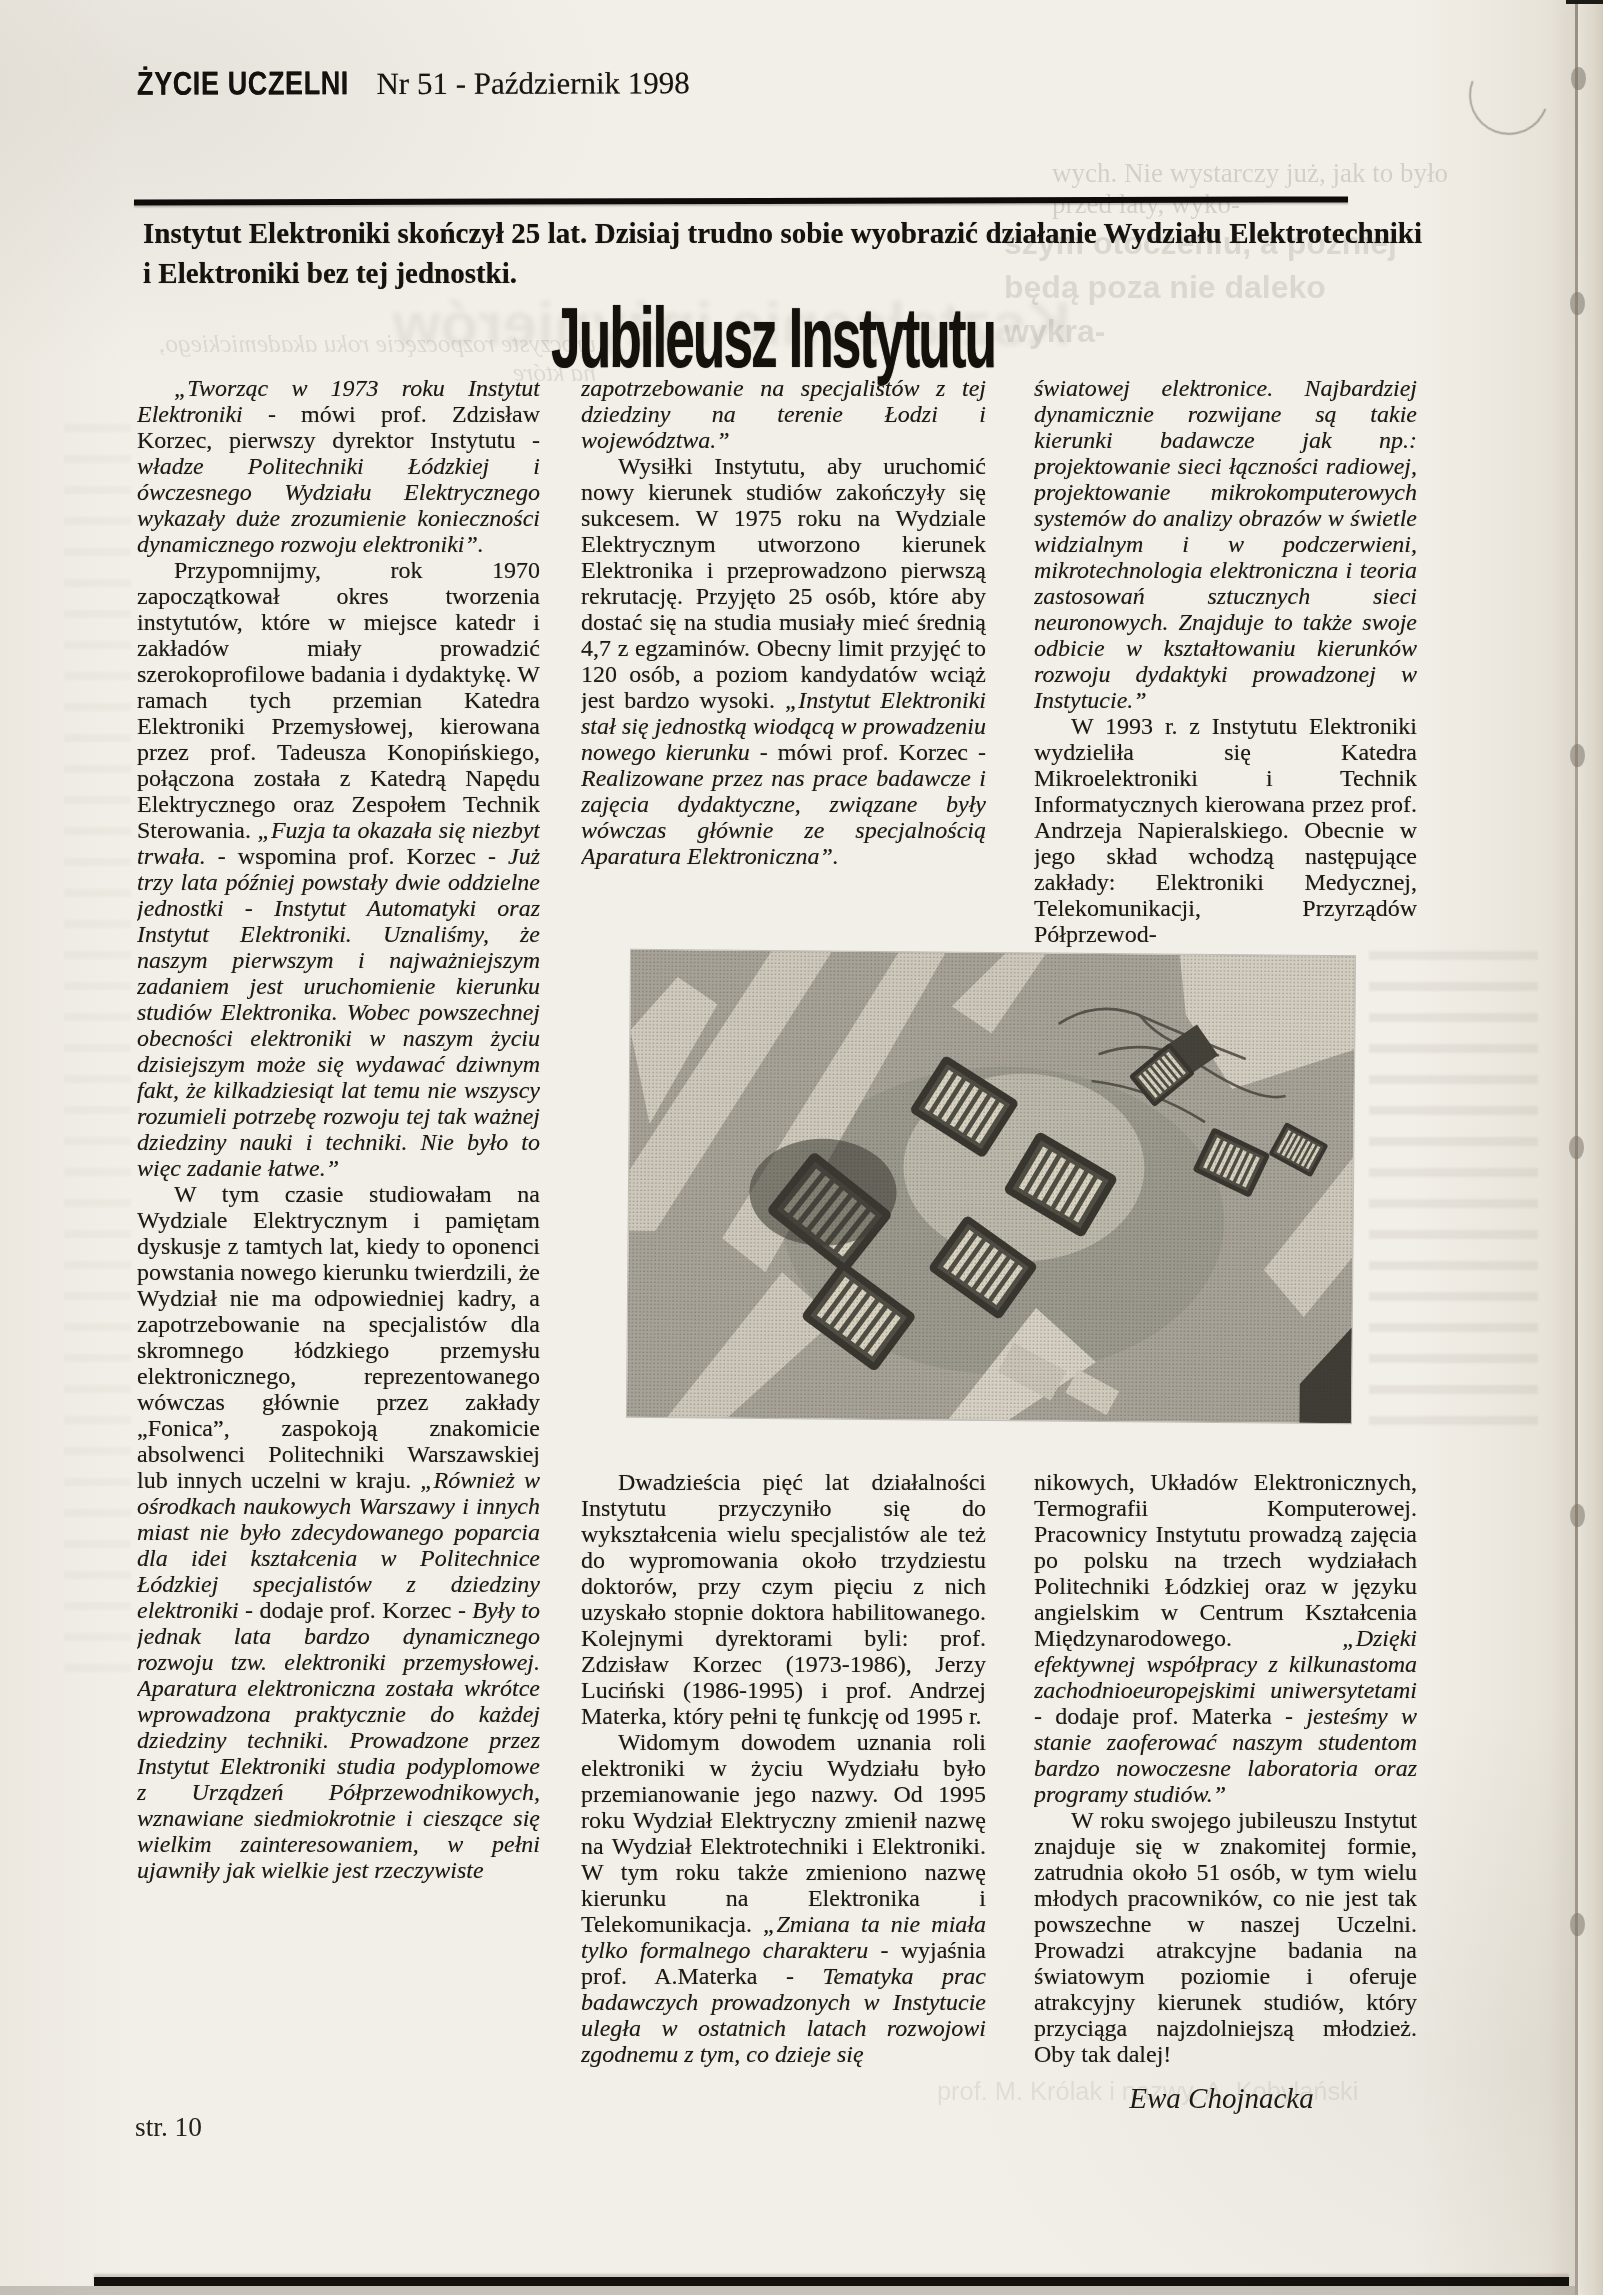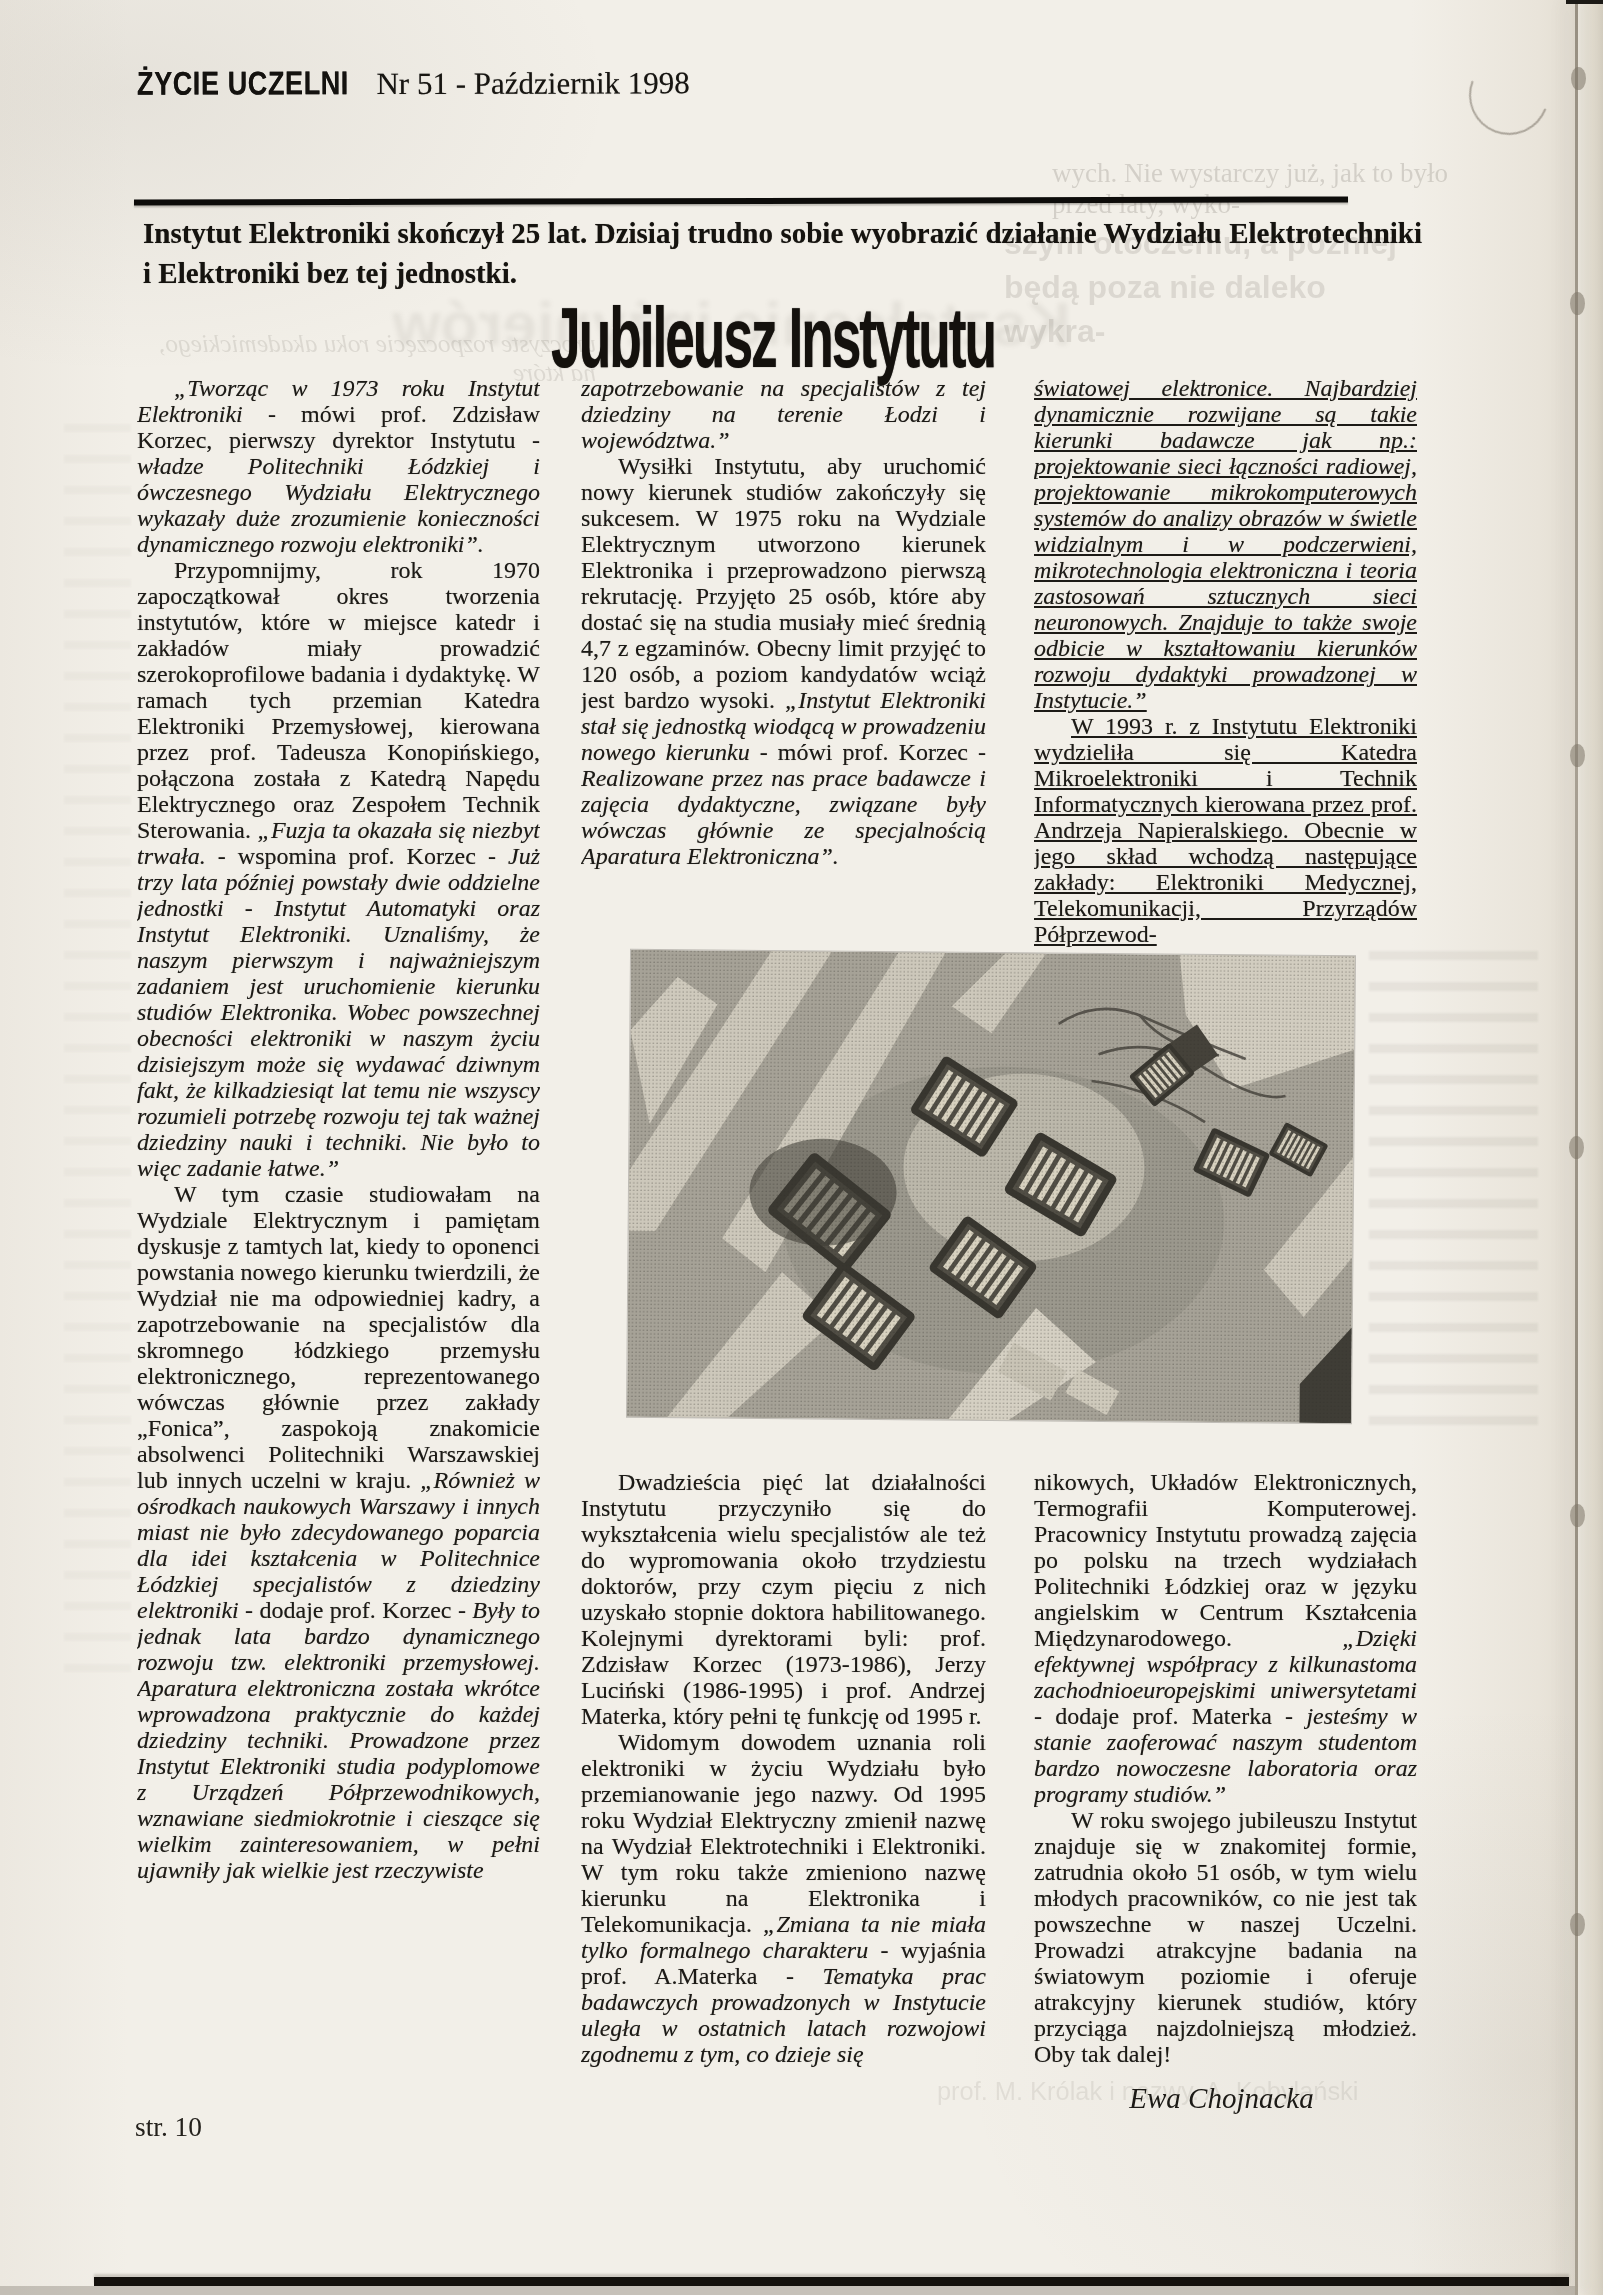--- a/index.html
+++ b/index.html
@@ -32,21 +32,21 @@
         text-shadow:0 0 1.3px rgba(15,13,10,.65);}
 
   
   .col{position:absolute;font-size:24px;line-height:26px;text-align:justify;
        hyphens:auto;overflow:hidden;color:#1c1a16;text-shadow:0 0 0.7px rgba(25,22,18,.45);}
   .col p{margin:0;}
   .col p.indent{text-indent:37px;}
   .it{font-style:italic;}
   .colL {left:137px; top:375px; width:403px; height:1729px;}
   .colMT{left:581px; top:375px; width:405px; height:573px;}
-  .colRT{left:1034px;top:375px; width:383px; height:573px;text-decoration:underline;}
+  .colRT{left:1034px;top:375px; width:383px; height:573px;}
   .colMB{left:581px; top:1469px;width:405px; height:696px;}
   .colRB{left:1034px;top:1469px;width:383px; height:605px;}
   .byline{position:absolute;left:1034px;top:2082px;width:375px;margin:0;
           text-align:center;font-style:italic;font-size:29px;color:#1c1a16;}
   .pagenum{position:absolute;left:135px;top:2112px;font-size:27.4px;color:#24211c;}
 
   
   .photo{position:absolute;left:629px;top:953px;width:724px;height:467px;margin:0;
          transform:rotate(.5deg);outline:0.7px solid rgba(40,36,30,.25);
          box-shadow:0 0 0 0.7px rgba(255,255,255,.3) inset;}

